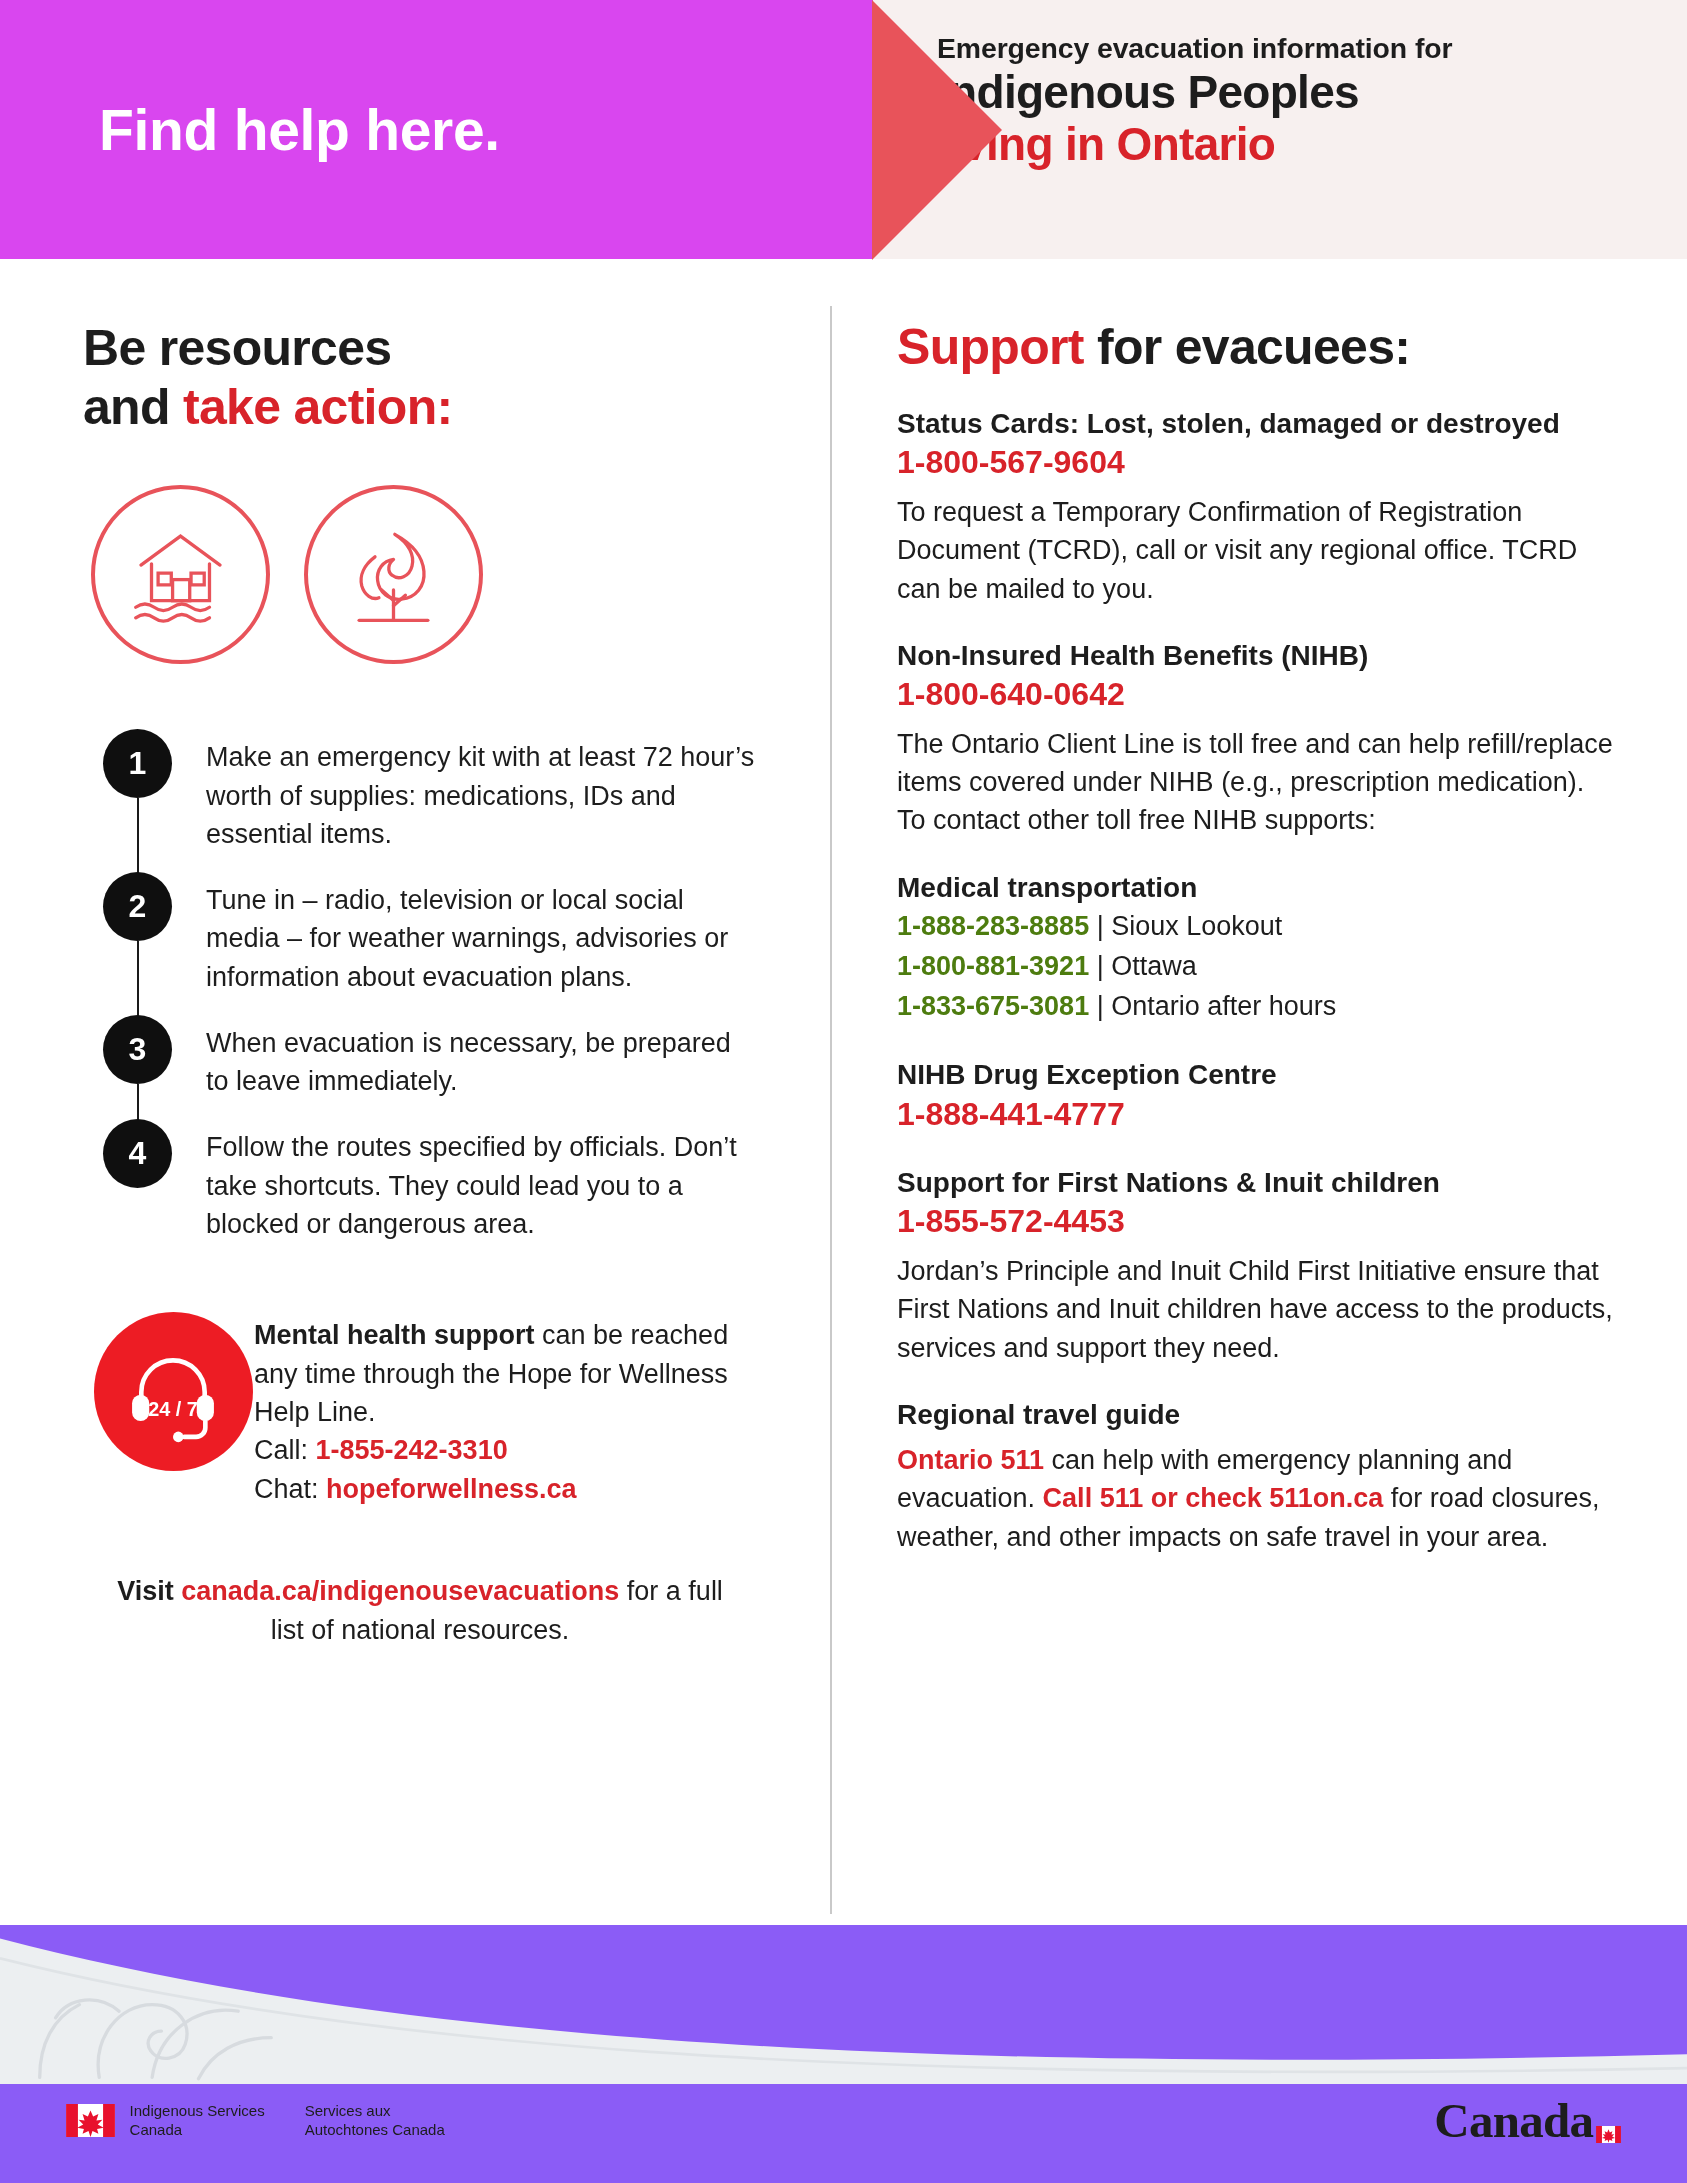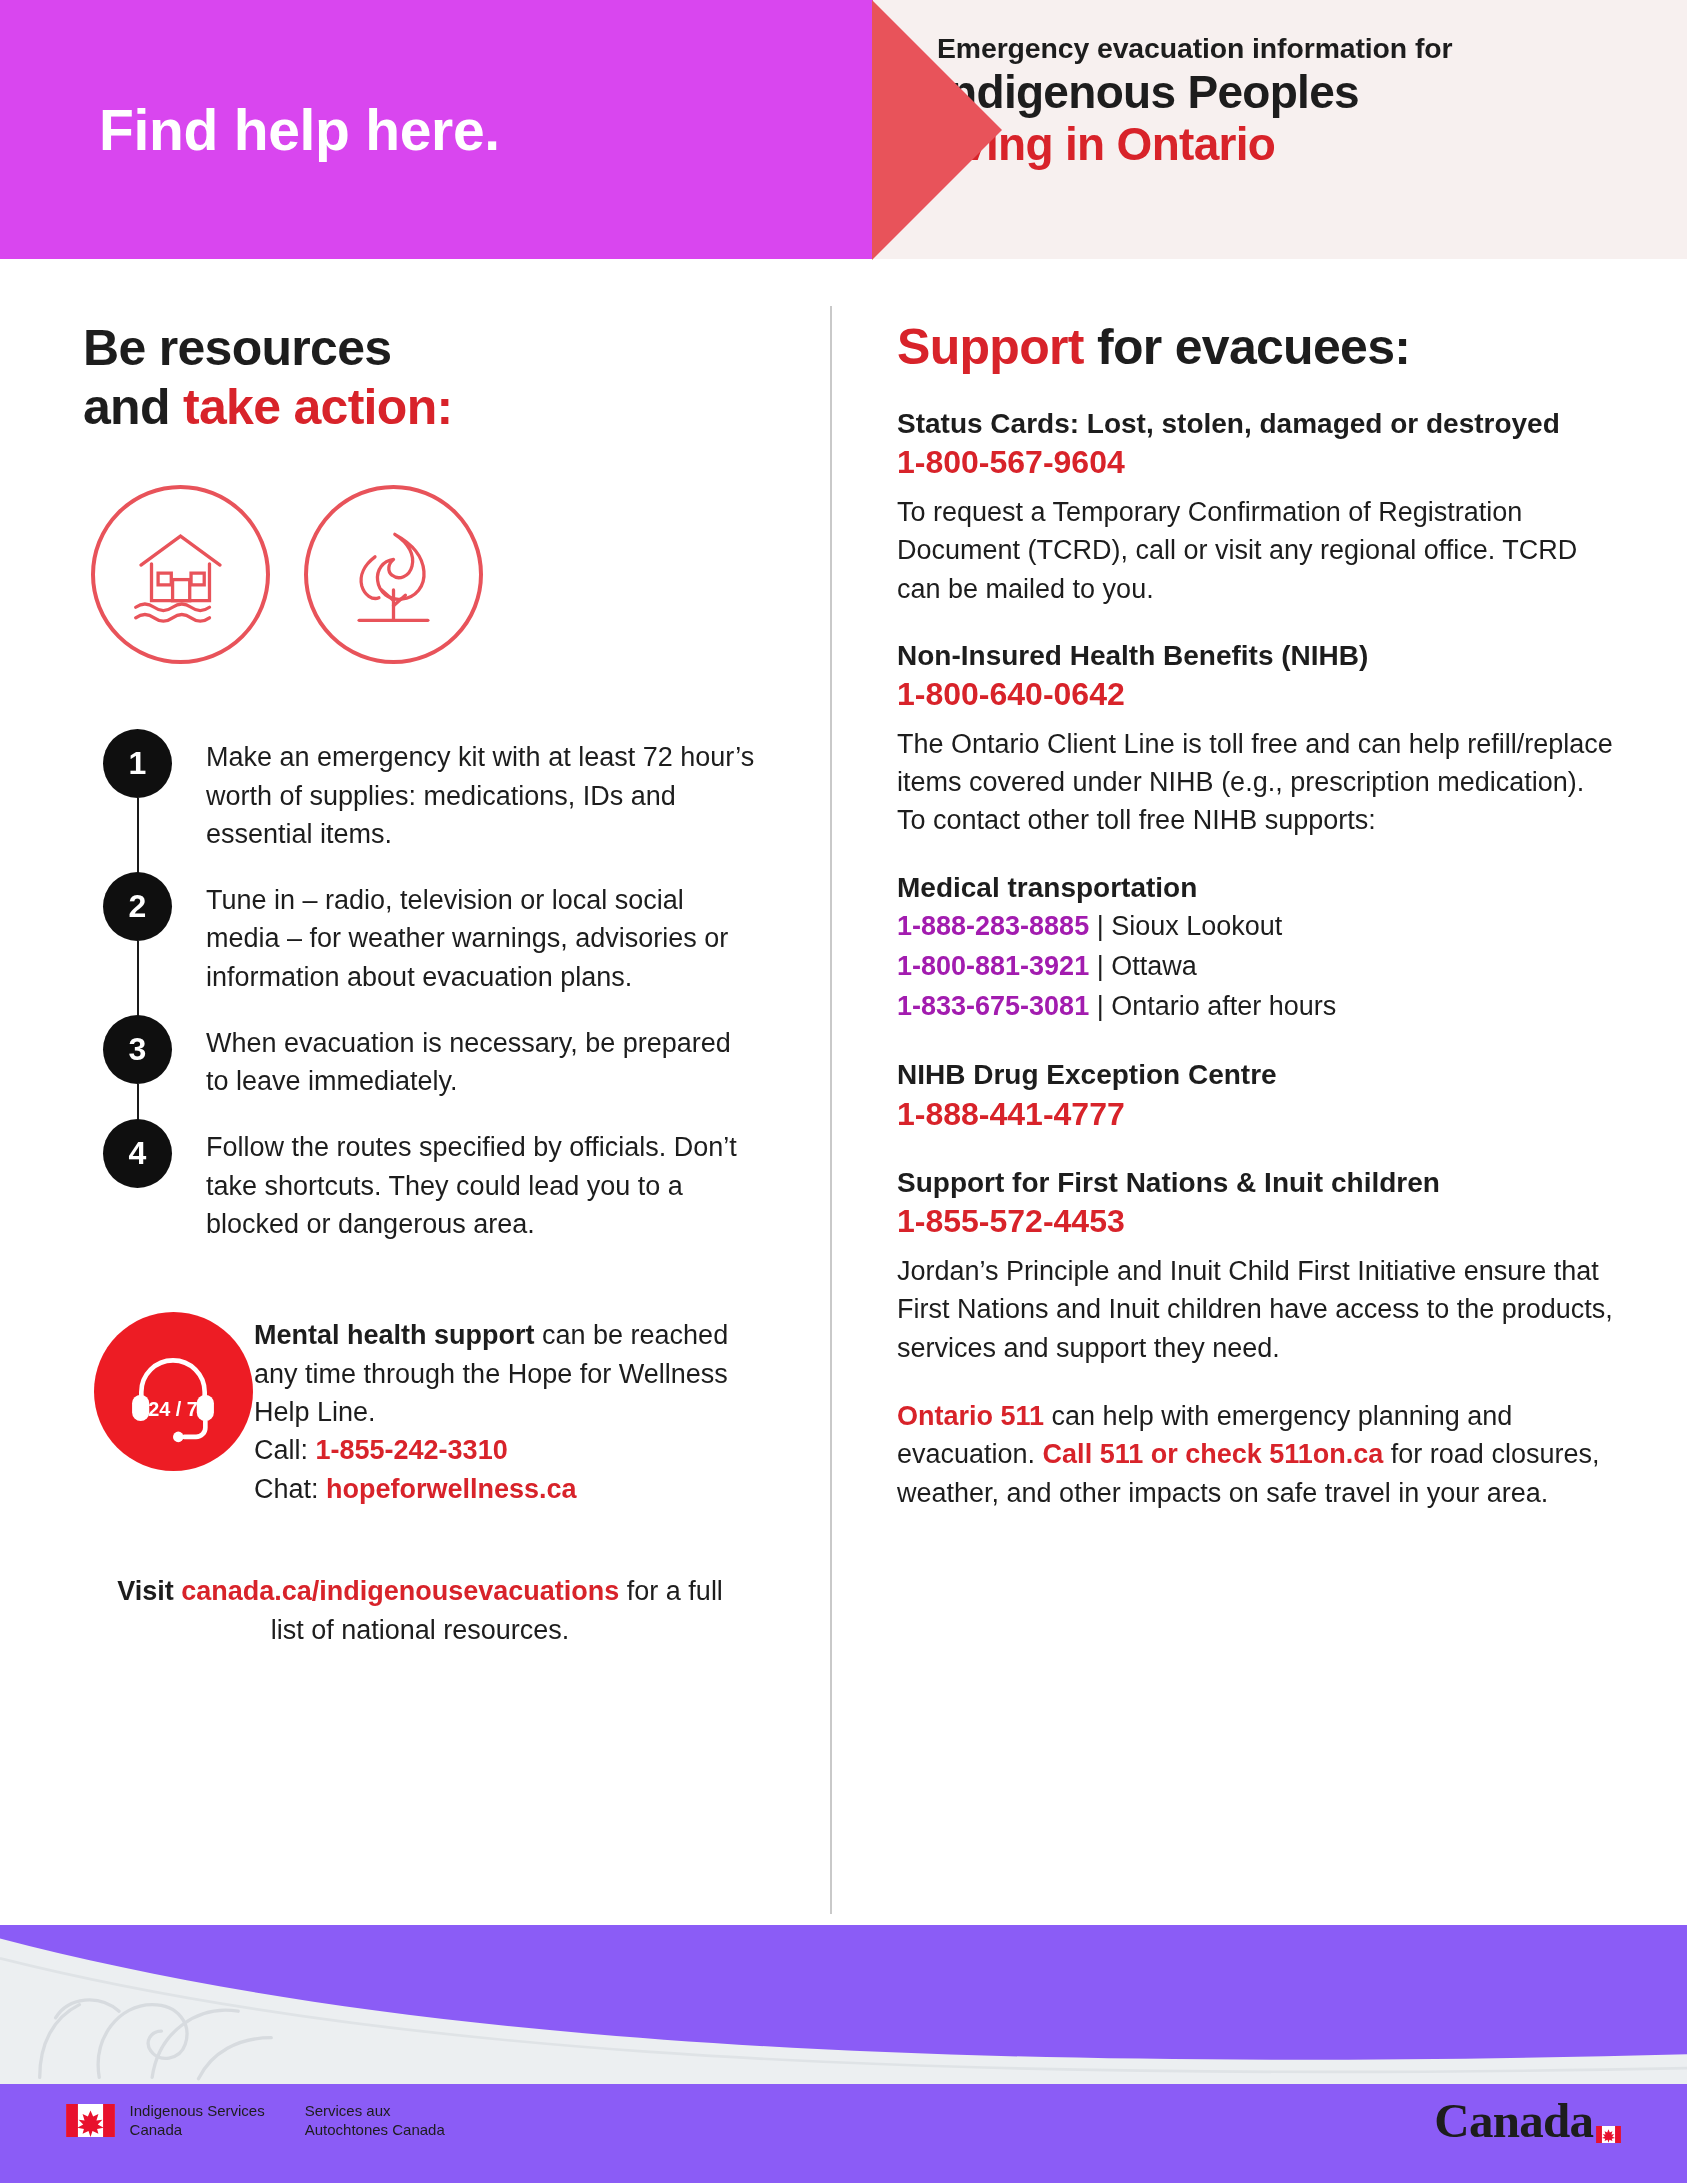--- a/index.html
+++ b/index.html
@@ -244,21 +244,21 @@
     line-height: 1.42;
     color: #1d1d1d;
     margin-top: 9px;
   }
   .phone-list { margin-top: 2.6px; }
   .phone-row {
     font-size: 27px;
     line-height: 1.48;
     color: #1d1d1d;
   }
-  .phone-row .num { color: #a21caf; font-weight: bold; }
+  .phone-row .num { color: #4d7c0f; font-weight: bold; }
 
   
   .footer {
     position: absolute;
     left: 0; bottom: 0;
     width: 1687px;
     height: 258px;
     background: #8b5cf6;
   }
   .swoosh {
@@ -461,20 +461,21 @@
       <div class="sec-phone">1-888-441-4777</div>
     </div>
 
     <div class="sec">
       <div class="sec-head">Support for First Nations &amp; Inuit children</div>
       <div class="sec-phone">1-855-572-4453</div>
       <div class="sec-body">Jordan’s Principle and Inuit Child First Initiative ensure that First Nations and Inuit children have access to the products, services and support they need.</div>
     </div>
 
     <div class="sec">
+      <div class="sec-head">Regional travel guide</div>
       <div class="sec-body">
         <span class="red-b">Ontario 511</span><span> can help with emergency planning and evacuation. </span><span class="red-b">Call 511 or check 511on.ca</span><span> for road closures, weather, and other impacts on safe travel in your area.</span>
       </div>
     </div>
   </div>
 </div>
 
 <div class="footer">
   <div class="swoosh">
     <svg width="1687" height="172" viewBox="0 0 2550 260" preserveAspectRatio="none" aria-hidden="true">

